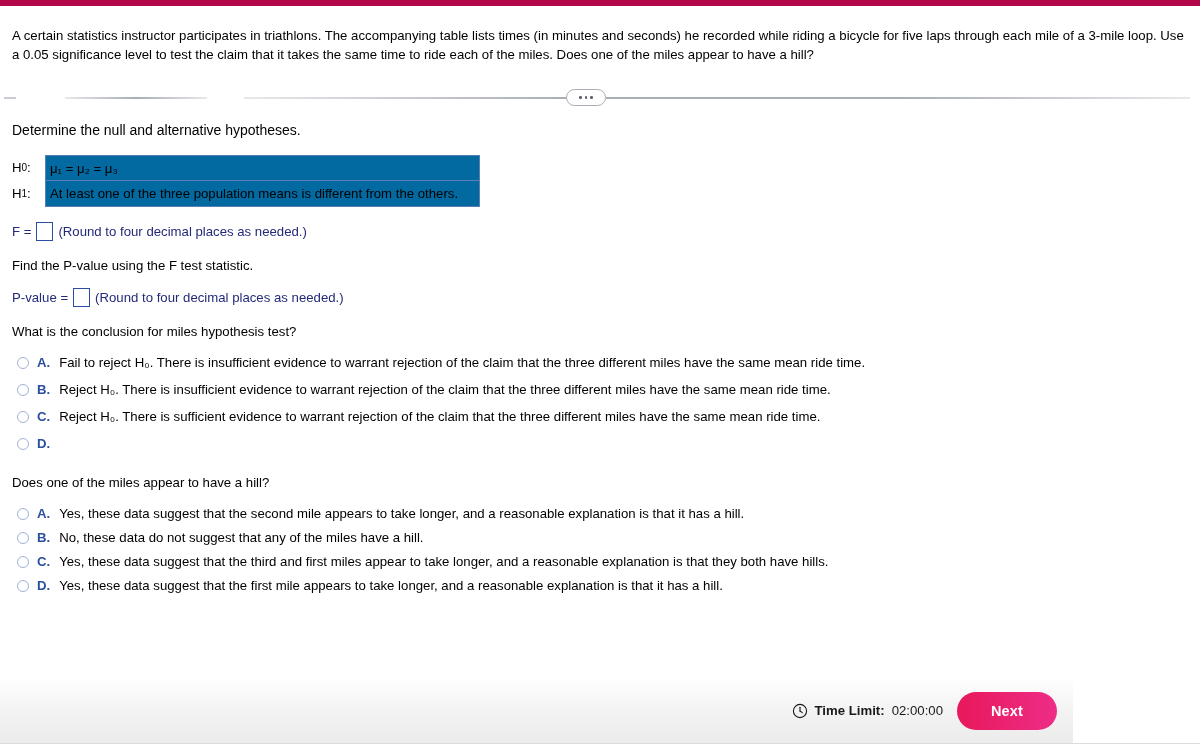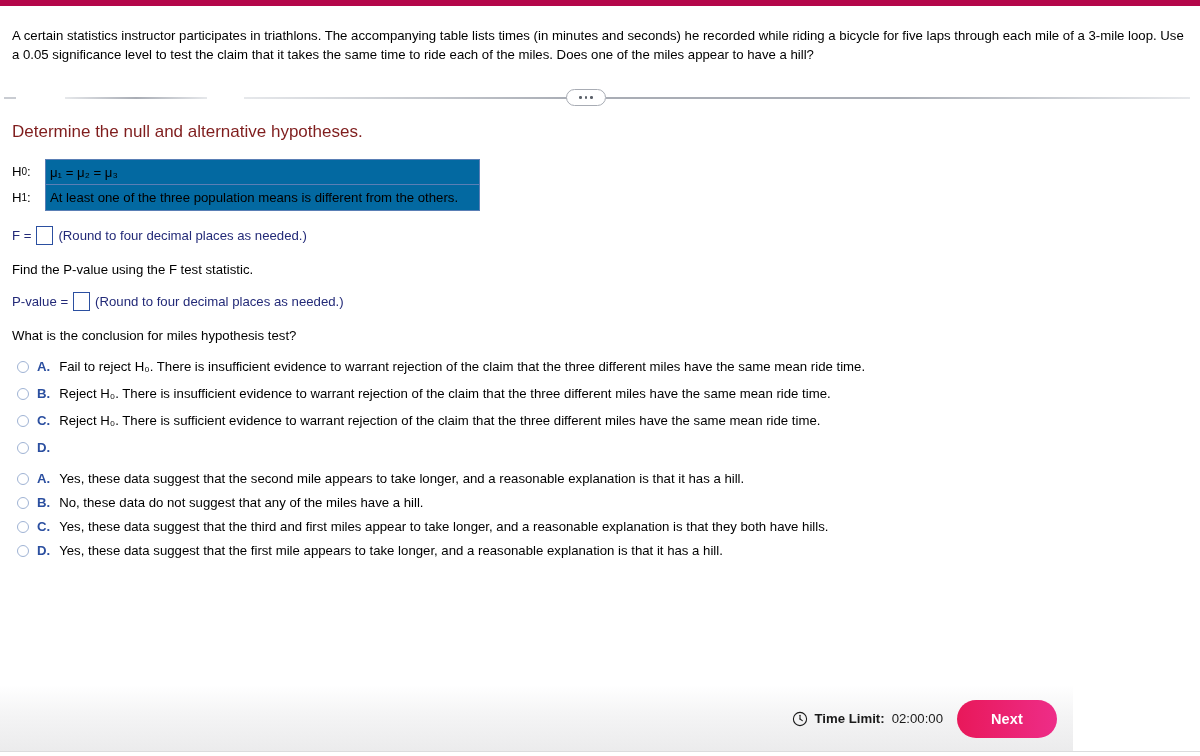--- a/index.html
+++ b/index.html
@@ -78,22 +78,22 @@
 
   
   .content {
     position: absolute;
     top: 122px; left: 12px;
     width: 1176px;
     color: #000000;
     font-size: 13.2px;
   }
   .prompt {
-    font-size: 17px;
-    color: #7f1d1d;
+    font-size: 14px;
+    color: #000000;
     margin: 0;
   }
 
   
   .hyp-wrap {
     position: relative;
     margin-top: 17px;
     width: 468px;
   }
   .hyp-row {
@@ -174,21 +174,21 @@
     font-size: 13.2px;
   }
   .mc-text { color: #000; }
 
   .q2 { margin-top: 24px; font-size: 13.2px; }
   .mc-group.tight .mc-item { margin-bottom: 9px; }
 
   
   .footer {
     position: absolute;
-    left: 0; bottom: 4px;
+    left: 0; bottom: 12px;
     width: 1073px; height: 68px;
     background: linear-gradient(to bottom,#ffffff 0%,#f4f4f5 45%,#ebebec 100%);
     border-top: 1px solid #ffffff;
   }
   .footer::after {
     content: "";
     position: absolute;
     left: 0; bottom: 0;
     width: 1200px; height: 1px;
     background: #dcdcde;
@@ -309,20 +309,21 @@
         <span class="radio"></span>
         <span class="mc-letter">C.</span>
         <span class="mc-text">Reject H₀. There is sufficient evidence to warrant rejection of the claim that the three different miles have the same mean ride time.</span>
       </div>
       <div class="mc-item">
         <span class="radio"></span>
         <span class="mc-letter">D.</span>
       </div>
     </div>
 
+    <div class="q2">Does one of the miles appear to have a hill?</div>
 
     <div class="mc-group tight">
       <div class="mc-item">
         <span class="radio"></span>
         <span class="mc-letter">A.</span>
         <span class="mc-text">Yes, these data suggest that the second mile appears to take longer, and a reasonable explanation is that it has a hill.</span>
       </div>
       <div class="mc-item">
         <span class="radio"></span>
         <span class="mc-letter">B.</span>

